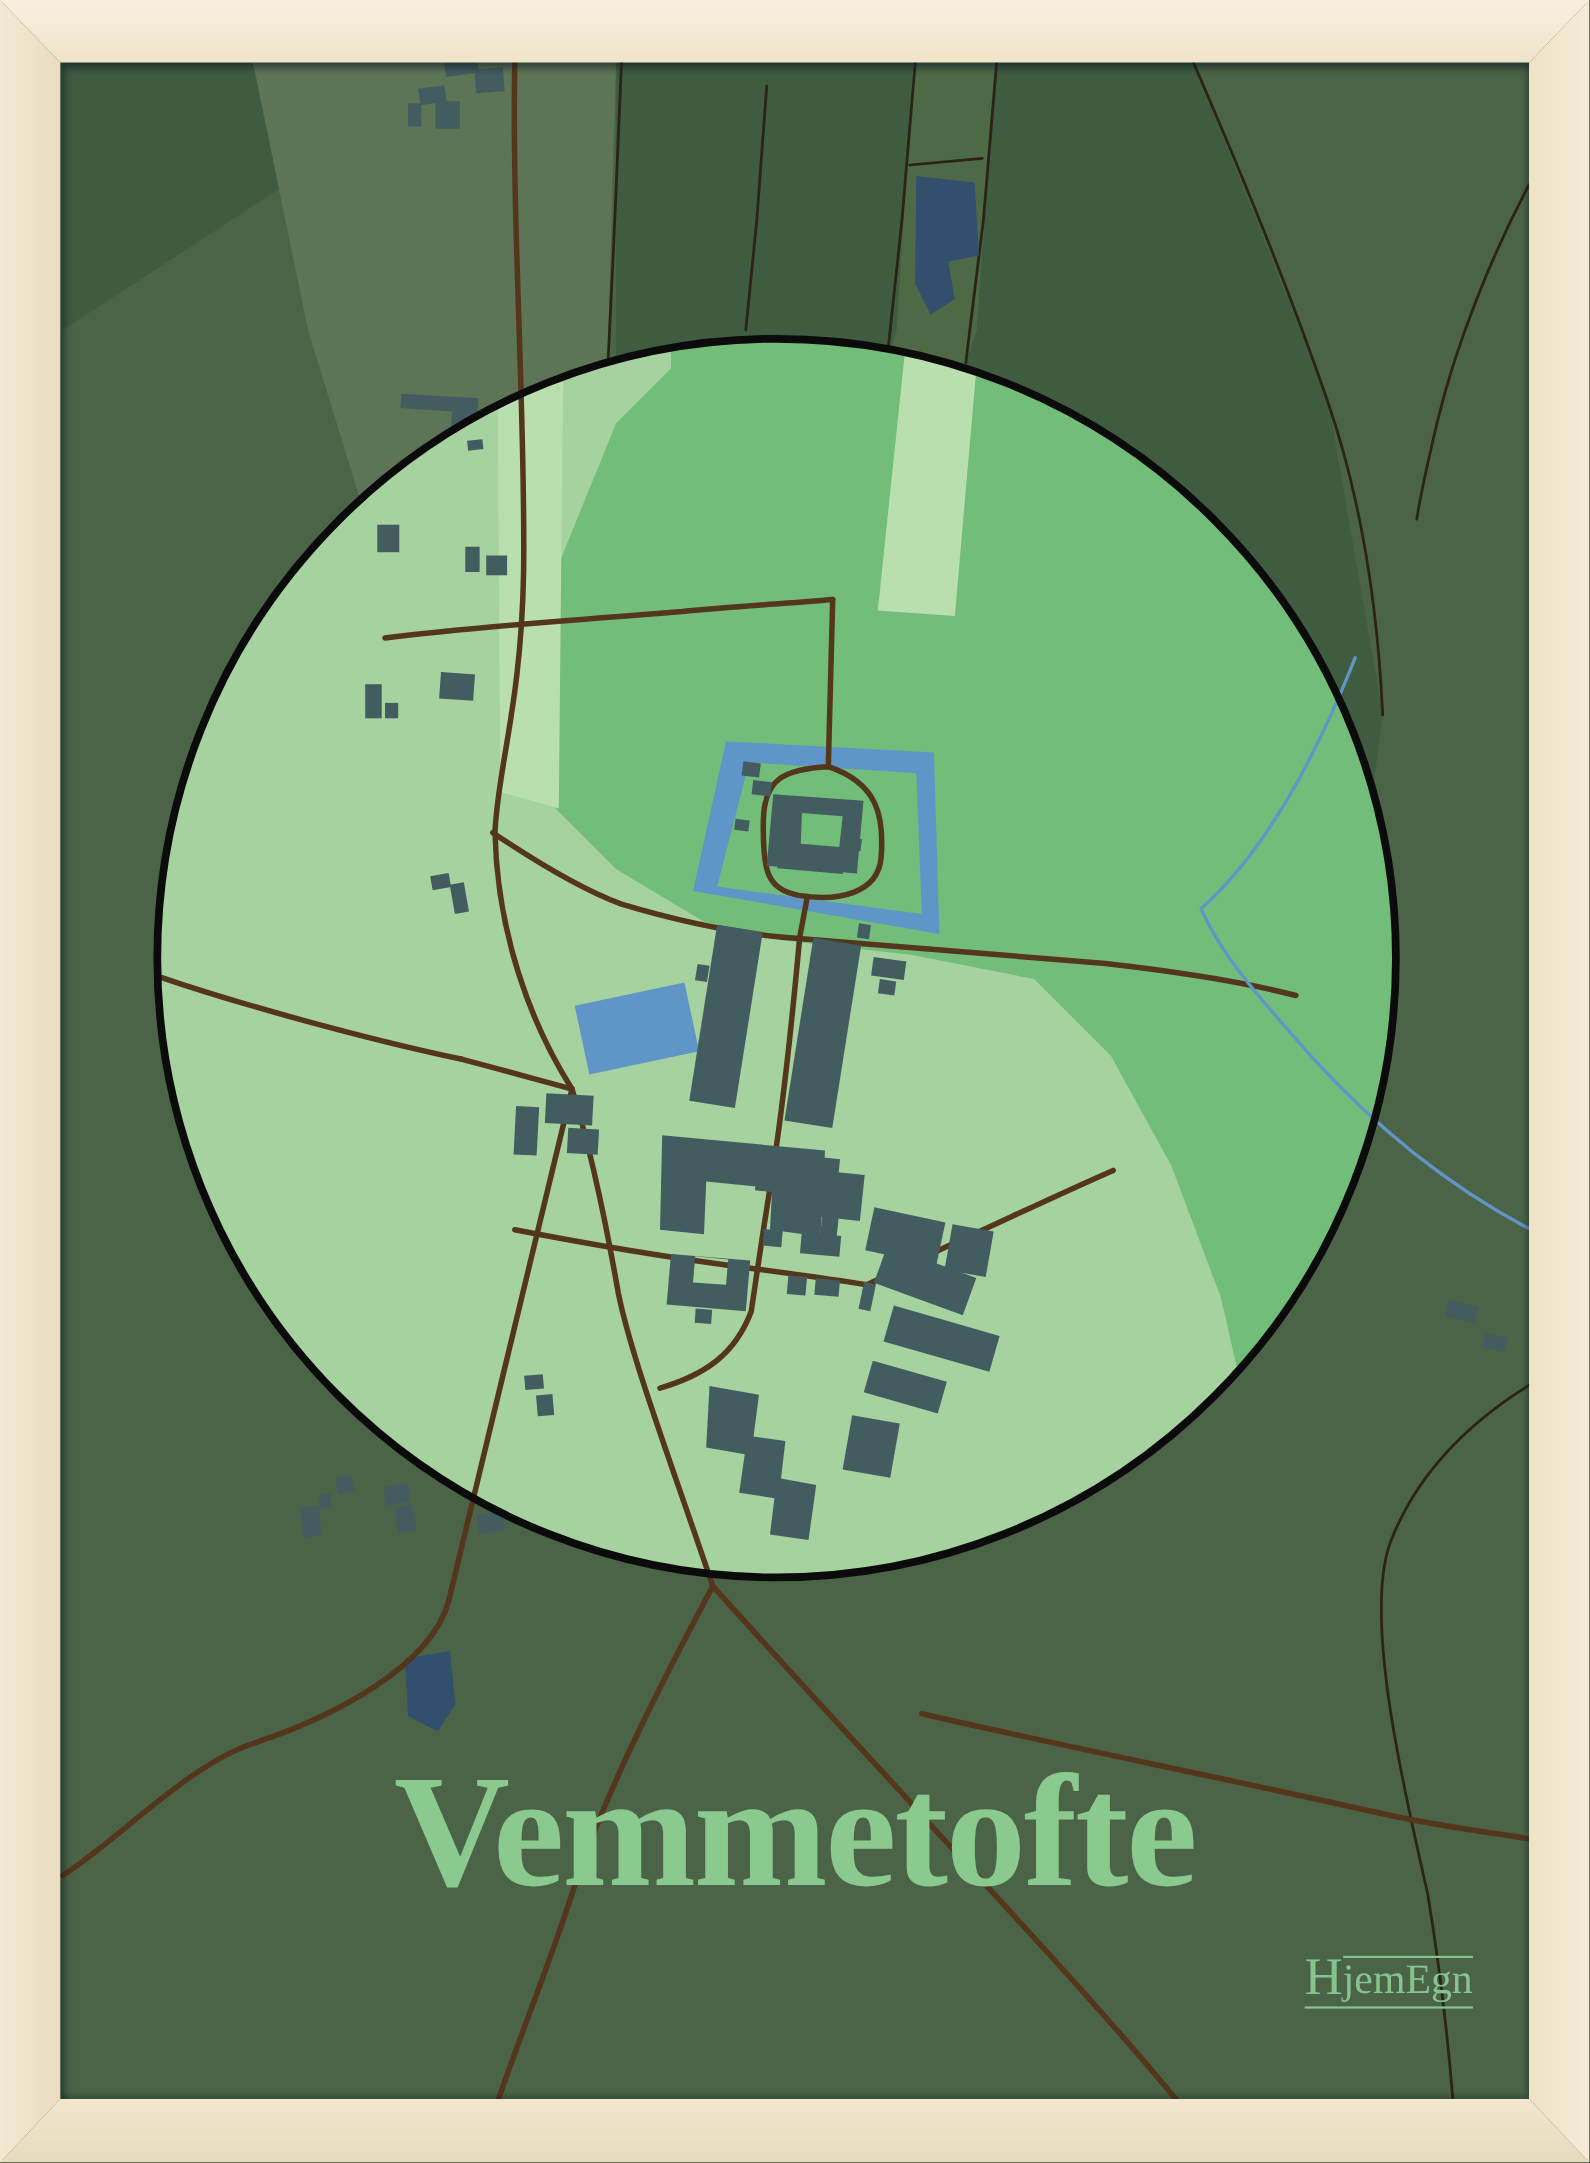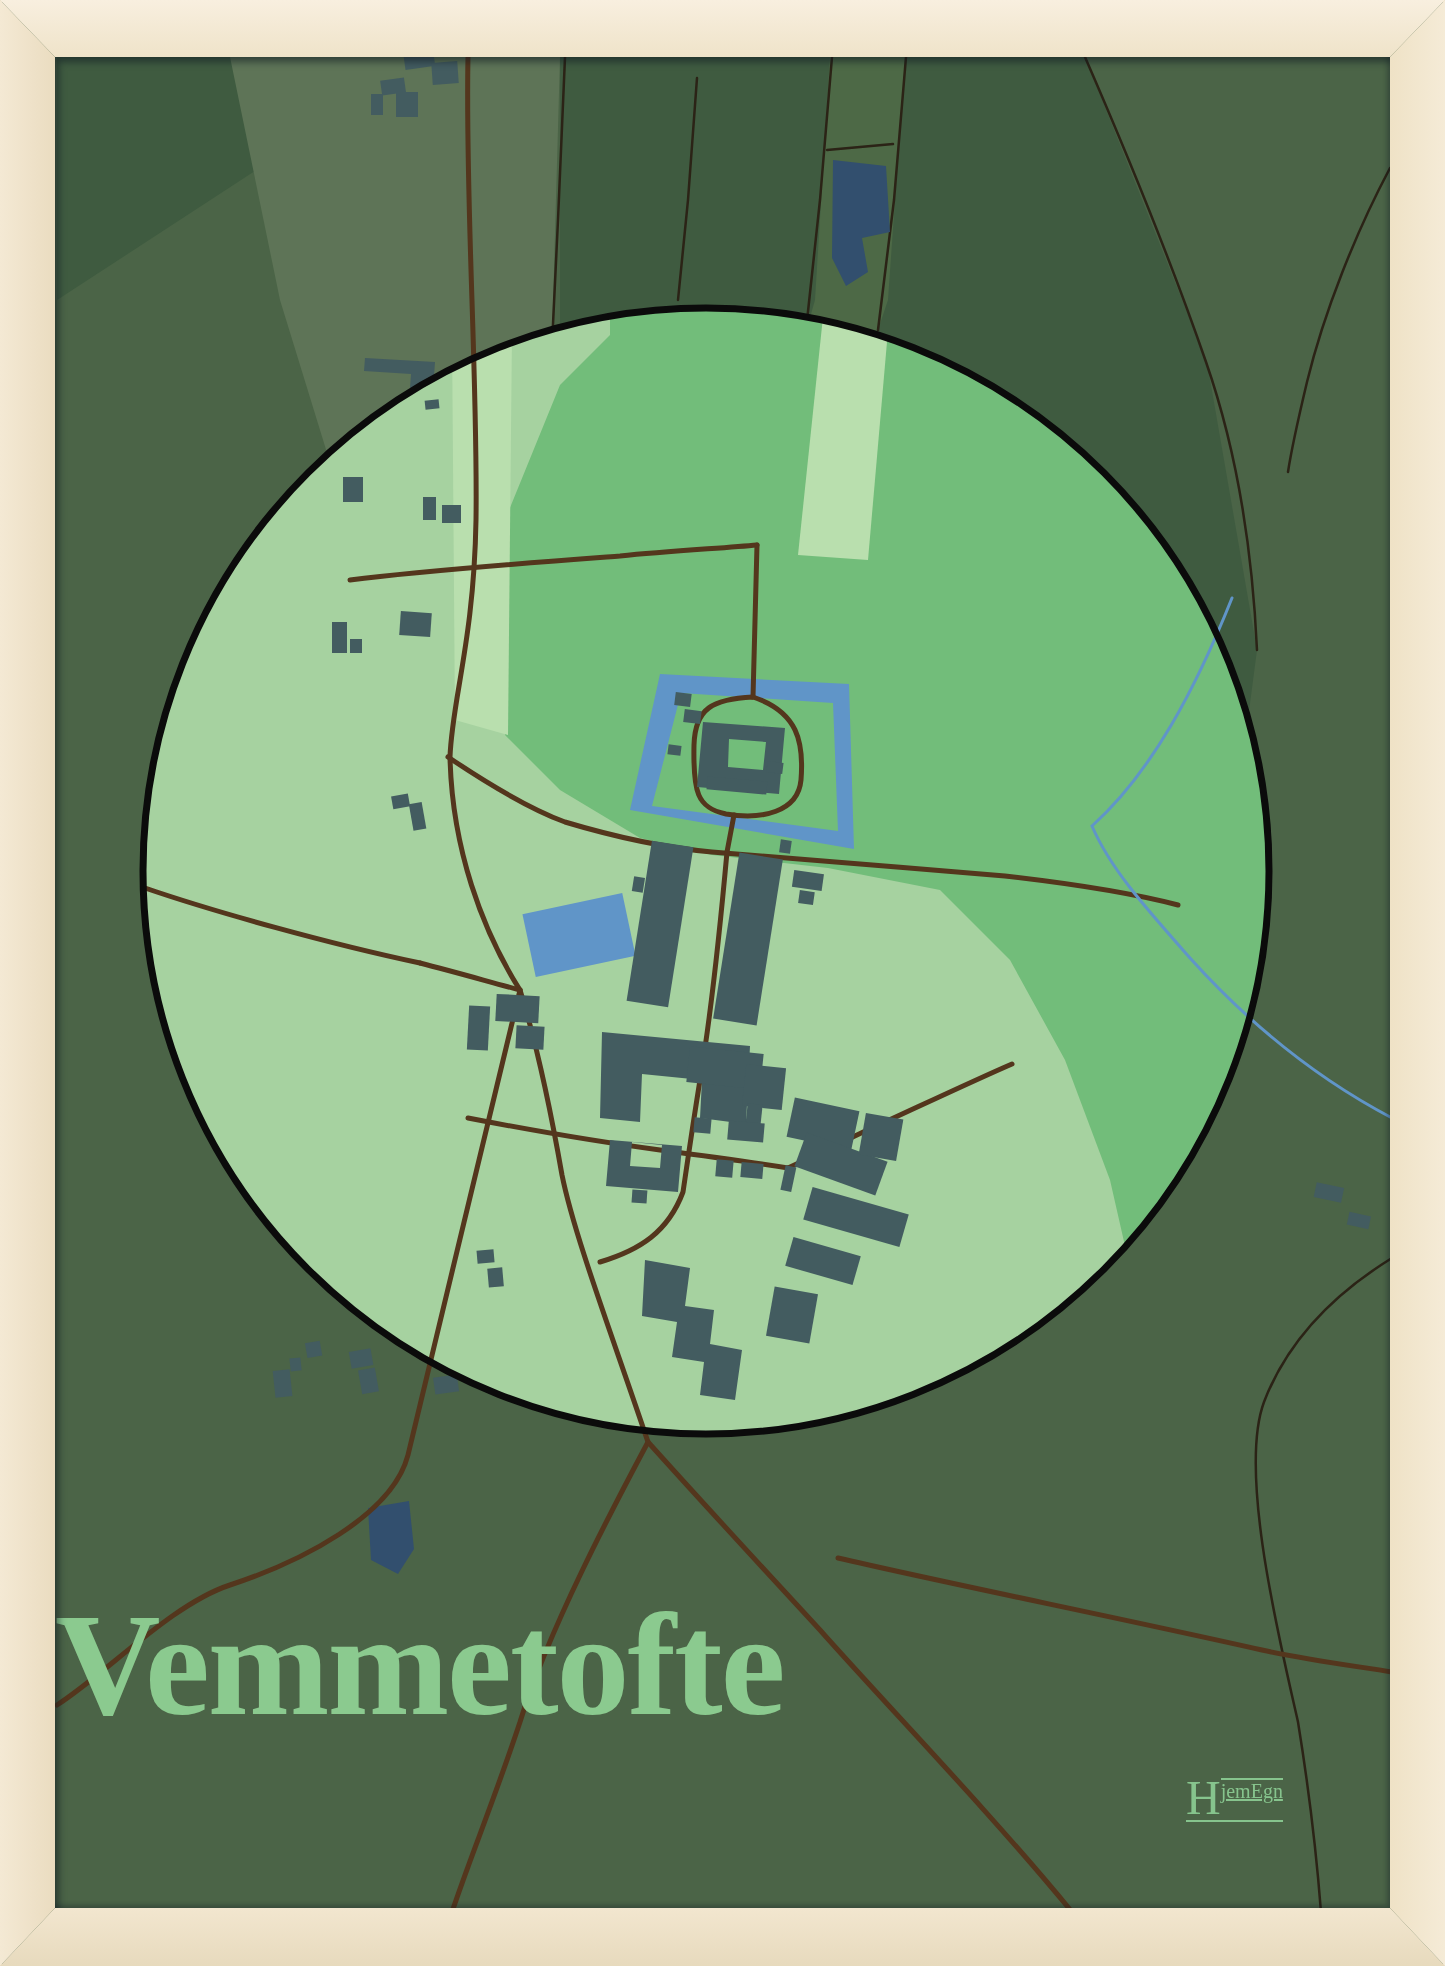--- a/index.html
+++ b/index.html
@@ -36,29 +36,29 @@
   .c-strip{fill:var(--circle-strip);}
   .bld{fill:var(--building);}
   .wtr{fill:var(--water);}
   .wtrd{fill:var(--water-dark);}
   .rd{stroke:var(--road-major);fill:none;stroke-width:5;stroke-linecap:round;stroke-linejoin:round;}
   .rdt{stroke:var(--road-minor);fill:none;stroke-width:2.5;stroke-linecap:round;}
   .stream{stroke:var(--water);fill:none;stroke-width:3;stroke-linecap:round;}
   .circ-line{stroke:var(--circle-outline);stroke-width:7;fill:none;}
   
   .place-title{position:absolute;z-index:20;left:55px;top:1592px;width:1335px;
-     font-family:"Liberation Serif",serif;font-weight:bold;
+     text-align:center;font-family:"Liberation Serif",serif;font-weight:bold;
      font-size:146px;line-height:1;letter-spacing:-2px;color:var(--title-text);}
   .brand-logo{position:absolute;z-index:20;left:1186px;top:1778px;
      display:inline-flex;align-items:flex-start;color:var(--logo-text);
      font-family:"Liberation Serif",serif;border-bottom:2px solid currentColor;
      padding-bottom:3px;}
   .logo-h{font-size:48px;line-height:.82;font-weight:normal;}
-  .logo-rest{font-size:20px;line-height:1.05;border-top:2px solid currentColor;
-     padding-top:1px;text-decoration:underline;}
+  .logo-rest{font-size:38px;line-height:1.05;border-top:2px solid currentColor;
+     padding-top:1px;}
 </style>
 </head>
 <body>
 
 <div class="scene">
 
   <svg class="map-svg" width="1445" height="1966" viewBox="0 0 1445 1966">
     <defs>
       <clipPath id="circleClip">
           <circle cx="706" cy="871" r="563"></circle>

